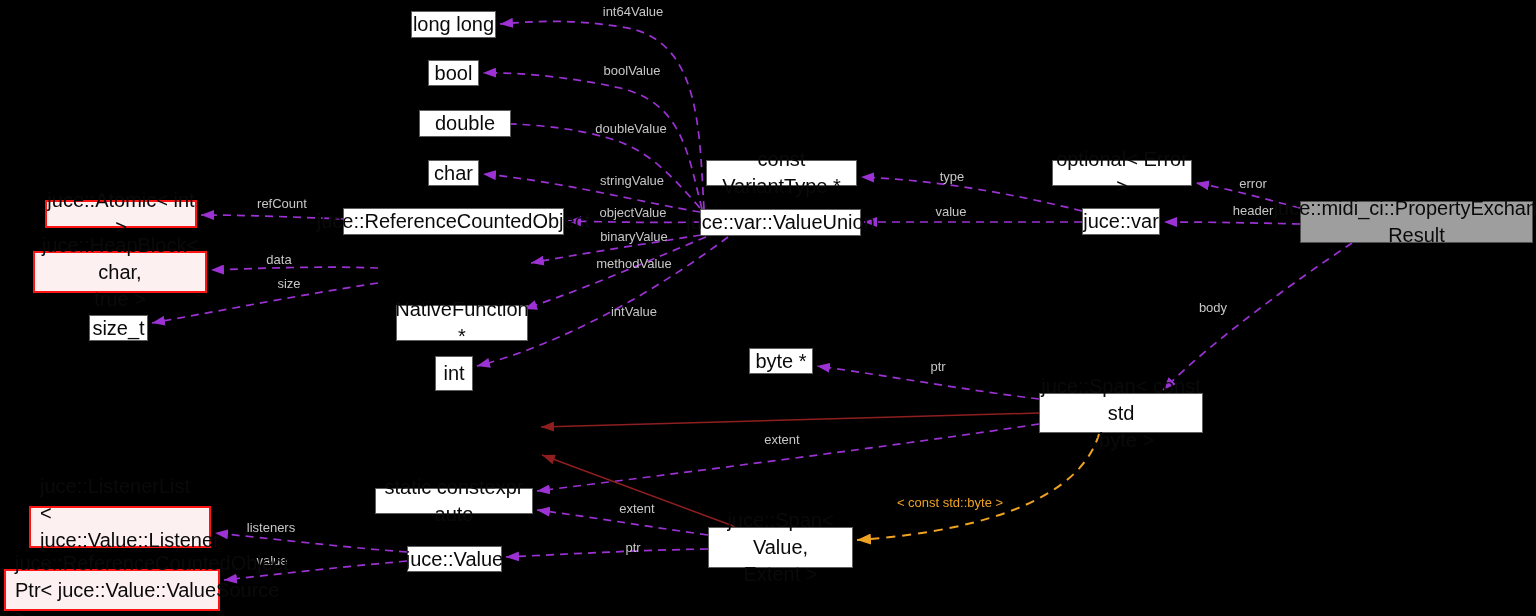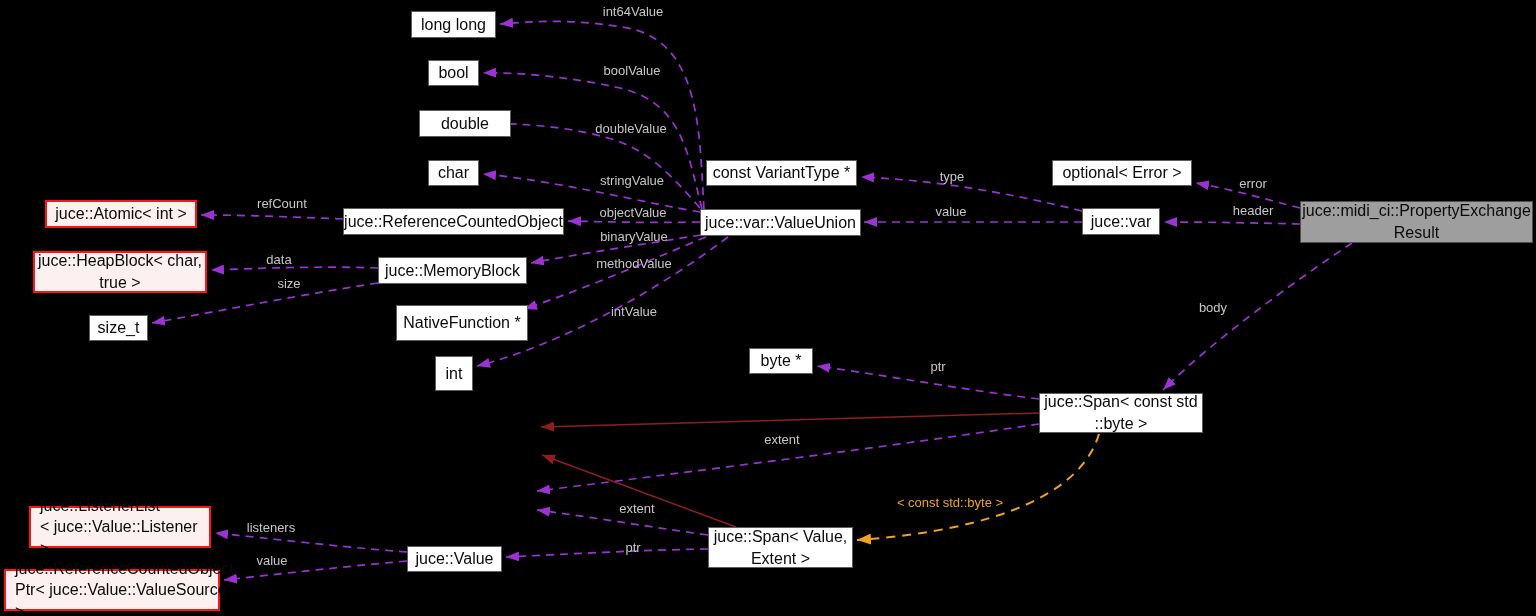--- a/index.html
+++ b/index.html
@@ -5,21 +5,21 @@
   html,body{margin:0;padding:0;background:#000;}
   .canvas{position:relative;width:1536px;height:616px;background:#000;overflow:hidden;
           font-family:"Liberation Sans", sans-serif;}
   svg.edges{position:absolute;left:0;top:0;}
   .usage{fill:none;stroke:#9c32d4;stroke-width:1.7;stroke-dasharray:8 6;}
   .inherit{fill:none;stroke:#8f1f1f;stroke-width:1.5;}
   .template{fill:none;stroke:#efa323;stroke-width:2;stroke-dasharray:9 7;}
   .elbl{fill:#c6c6c6;font-size:13px;font-family:"Liberation Sans",sans-serif;text-anchor:middle;}
   .elbl-orange{fill:#efa323;font-size:13px;font-family:"Liberation Sans",sans-serif;text-anchor:middle;}
   .node{position:absolute;box-sizing:border-box;display:flex;align-items:center;justify-content:center;
-        text-align:center;white-space:pre-line;font-size:16px;line-height:1.35;color:#0a0a0a;
+        text-align:center;white-space:pre-line;font-size:20px;line-height:1.35;color:#0a0a0a;
         background:#ffffff;border:1px solid #5e5e5e;cursor:pointer;}
   .node.red{background:#fdf0f0;border:2px solid #ff1414;}
   .node.current{background:#9e9e9e;border:1px solid #4f4f4f;}
   .node.leftalign{justify-content:flex-start;text-align:left;padding-left:9px;}
 </style>
 </head>
 <body>
 
 <div class="canvas">
 
@@ -90,33 +90,33 @@
   </svg>
 
   <div class="node" style="left:411px;top:11px;width:85px;height:27px">long long</div>
   <div class="node" style="left:428px;top:60px;width:51px;height:26px">bool</div>
   <div class="node" style="left:419px;top:110px;width:92px;height:27px">double</div>
   <div class="node" style="left:428px;top:160px;width:51px;height:26px">char</div>
   <div class="node red" style="left:45px;top:200px;width:152px;height:28px">juce::Atomic&lt; int &gt;</div>
   <div class="node" style="left:343px;top:208px;width:221px;height:27px">juce::ReferenceCountedObject</div>
   <div class="node red" style="left:33px;top:251px;width:174px;height:42px">juce::HeapBlock&lt; char,
 true &gt;</div>
-  <div class="node" style="left:378px;top:257px;width:149px;height:27px">juce::MemoryBlock</div>
   <div class="node" style="left:89px;top:315px;width:59px;height:26px">size_t</div>
   <div class="node" style="left:396px;top:305px;width:132px;height:36px">NativeFunction *</div>
   <div class="node" style="left:435px;top:356px;width:38px;height:35px">int</div>
   <div class="node" style="left:700px;top:209px;width:161px;height:27px">juce::var::ValueUnion</div>
   <div class="node" style="left:706px;top:160px;width:151px;height:26px">const VariantType *</div>
   <div class="node" style="left:1052px;top:160px;width:140px;height:26px">optional&lt; Error &gt;</div>
   <div class="node" style="left:1082px;top:208px;width:78px;height:27px">juce::var</div>
   <div class="node current" style="left:1300px;top:201px;width:233px;height:42px">juce::midi_ci::PropertyExchange
 Result</div>
   <div class="node" style="left:749px;top:348px;width:64px;height:26px">byte *</div>
   <div class="node" style="left:1039px;top:393px;width:164px;height:40px">juce::Span&lt; const std
 ::byte &gt;</div>
+  <div class="node" style="left:375px;top:488px;width:158px;height:26px">static constexpr auto</div>
   <div class="node" style="left:708px;top:527px;width:145px;height:41px">juce::Span&lt; Value,
 Extent &gt;</div>
   <div class="node" style="left:407px;top:546px;width:95px;height:26px">juce::Value</div>
   <div class="node red leftalign" style="left:29px;top:506px;width:182px;height:42px">juce::ListenerList
 &lt; juce::Value::Listener &gt;</div>
   <div class="node red leftalign" style="left:4px;top:569px;width:216px;height:42px">juce::ReferenceCountedObject
 Ptr&lt; juce::Value::ValueSource &gt;</div>
 
 </div>
 

